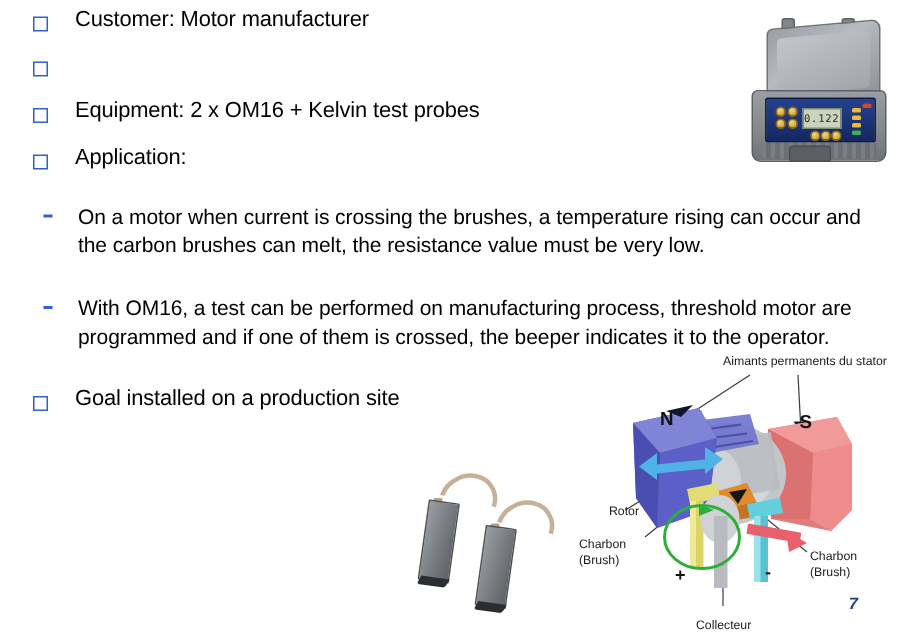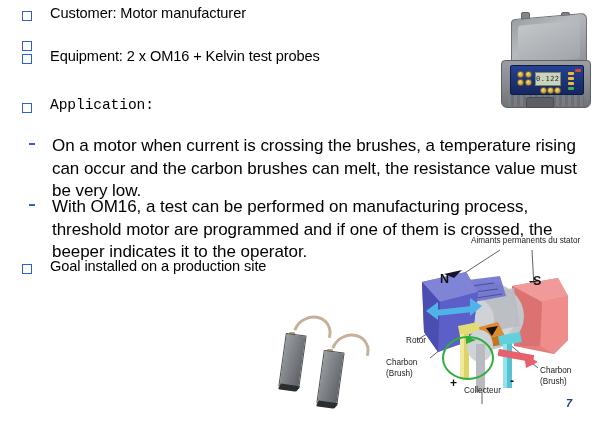--- a/index.html
+++ b/index.html
@@ -49,21 +49,21 @@
     align-items: flex-start;
   }
   .dash-marker {
     width: 6px;
     height: 2px;
     background: #2f5fd0;
     flex: 0 0 auto;
     margin-top: 8px;
   }
   .sub-text {
-    font-size: 17px;
+    font-size: 14px;
     line-height: 1.33;
     color: #000;
     margin-left: 17px;
     letter-spacing: -0.05px;
   }
 
   
   #equipment {
     position: absolute;
     left: 487px;
@@ -251,26 +251,26 @@
 
   <div class="bullet-row" style="left:22px; top:5px;">
     <span class="sq-marker"></span>
     <span class="bullet-text">Customer: Motor manufacturer</span>
   </div>
 
   <div class="bullet-row" style="left:22px; top:35px;">
     <span class="sq-marker"></span>
   </div>
 
-  <div class="bullet-row" style="left:22px; top:48px;">
+  <div class="bullet-row" style="left:22px; top:66px;">
     <span class="sq-marker"></span>
     <span class="bullet-text">Equipment: 2 x OM16 + Kelvin test probes</span>
   </div>
 
-  <div class="bullet-row" style="left:22px; top:97px;font-family:Liberation Mono, monospace;">
+  <div class="bullet-row" style="left:22px; top:97px;">
     <span class="sq-marker"></span>
     <span class="bullet-text">Application:</span>
   </div>
 
   <div class="sub-row" style="left:29px; top:135px; width:560px;">
     <span class="dash-marker"></span>
     <span class="sub-text" style="width:528px;">On a motor when current is crossing the brushes, a temperature rising can occur and the carbon brushes can melt, the resistance value must be very low.</span>
   </div>
 
   <div class="sub-row" style="left:29px; top:196px; width:560px;">
@@ -386,28 +386,28 @@
       <g fill="#e8606b">
         <rect x="116" y="116" width="36" height="7" rx="1" transform="rotate(10 134 119)"></rect>
         <polygon points="156,126 142,118 144,132"></polygon>
       </g>
 
       <ellipse cx="86" cy="122" rx="25" ry="21" fill="none" stroke="#2fae3c" stroke-width="2"></ellipse>
       <polygon points="84,100 94,104 84,108" fill="#2fae3c"></polygon>
     </svg>
 
     
-    <div class="diag-label" style="left:89px; top:0px;">Aimants permanents du stator</div>
+    <div class="diag-label" style="left:100px; top:0px;">Aimants permanents du stator</div>
     <div class="ns-label" style="left:58px; top:36px;">N</div>
     <div class="ns-label" style="left:151px; top:38px;">S</div>
     <div class="diag-label" style="left:4px; top:100px;padding-left:20px;">Rotor</div>
     <div class="diag-label" style="left:4px; top:122px;">Charbon</div>
     <div class="diag-label" style="left:4px; top:133px;">(Brush)</div>
     <div class="diag-label" style="left:158px; top:130px;">Charbon</div>
     <div class="diag-label" style="left:158px; top:141px;">(Brush)</div>
-    <div class="diag-label" style="left:82px; top:150px;">Collecteur</div>
+    <div class="diag-label" style="left:82px; top:176px;">Collecteur</div>
     <div class="pol-label" style="left:68px; top:140px;">+</div>
     <div class="pol-label" style="left:128px; top:138px;">-</div>
   </div>
 
   <div id="pageno">7</div>
 
 </div>
 
 </body></html>

